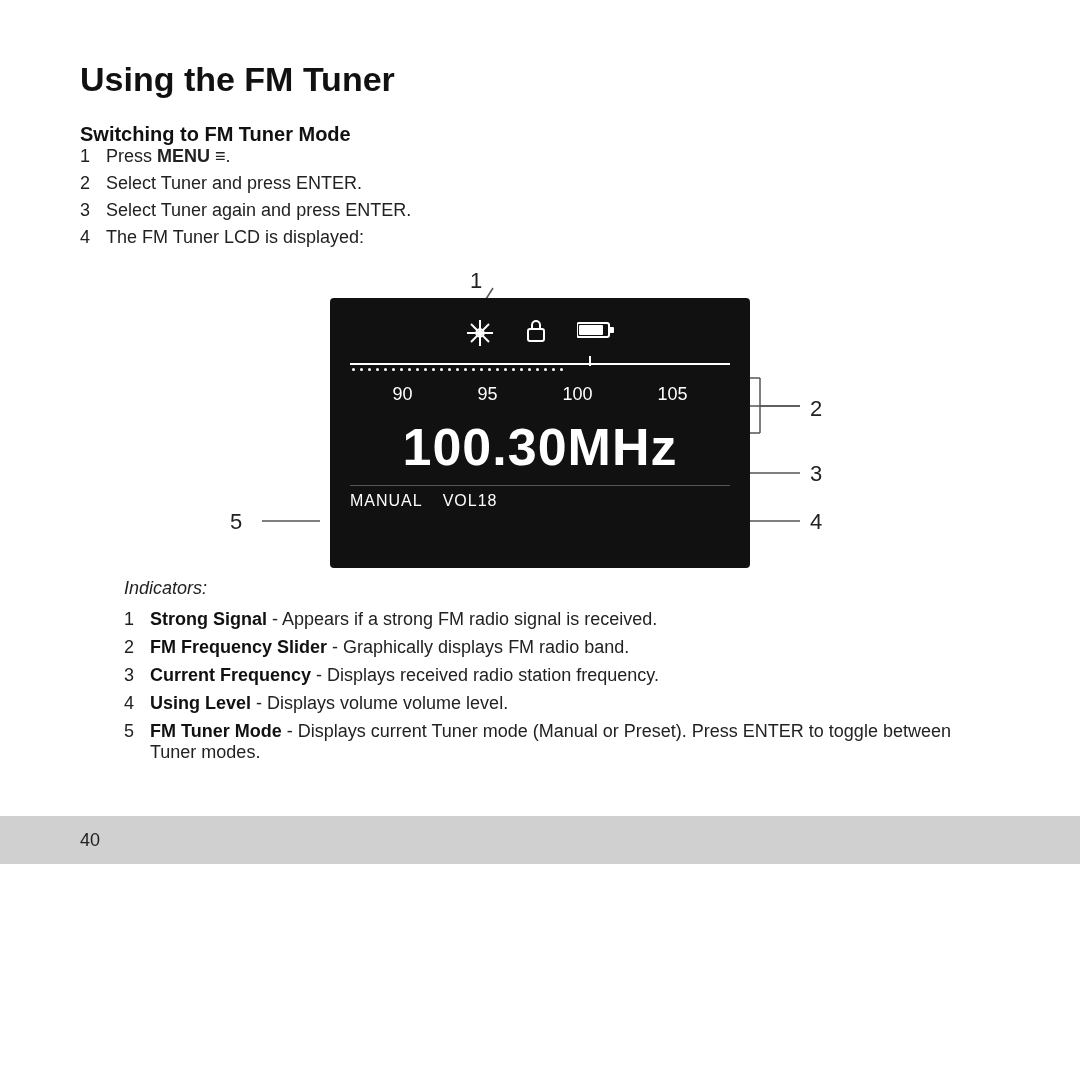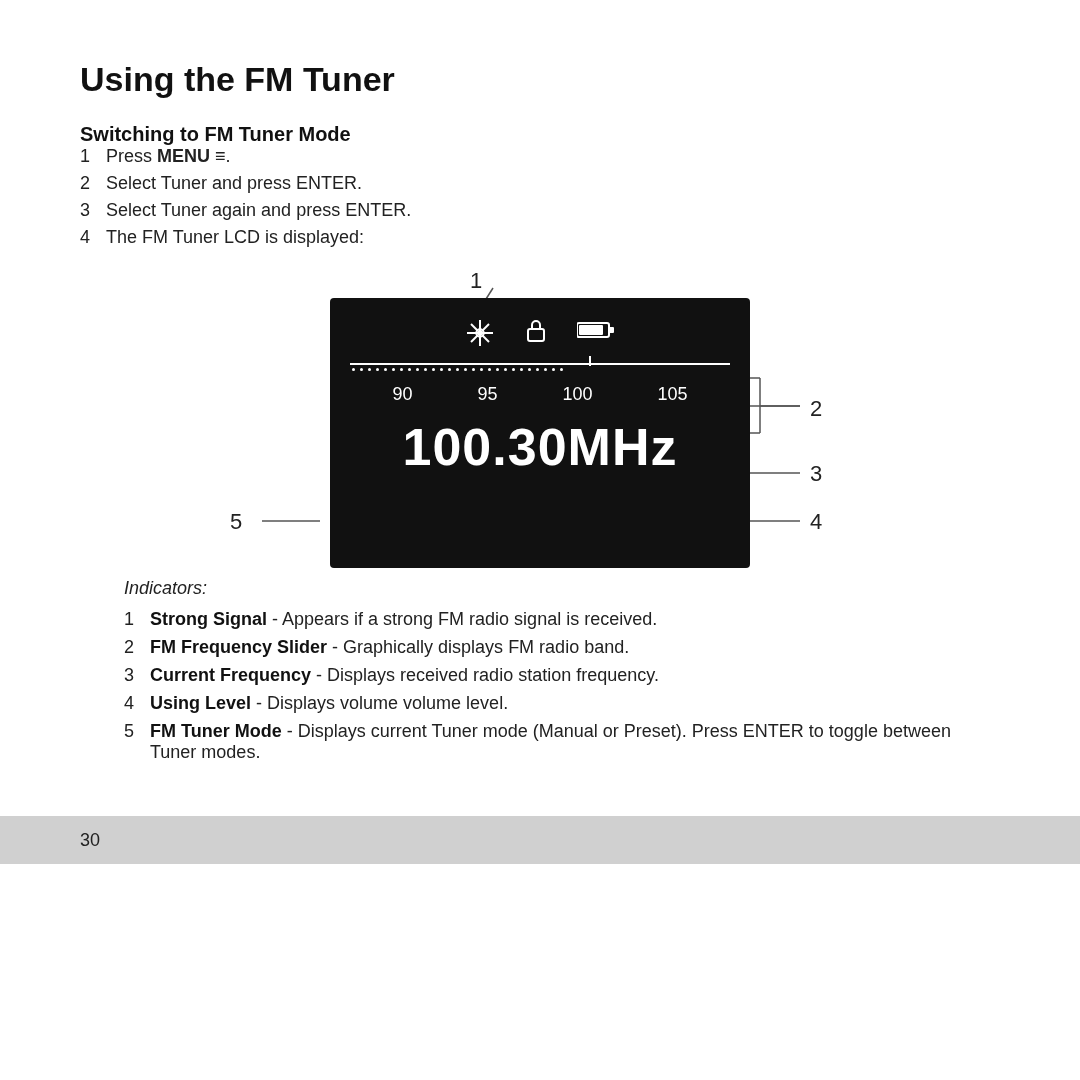--- a/index.html
+++ b/index.html
@@ -305,20 +305,24 @@
 
         <div class="lcd-freq-labels">
           <span>90</span>
           <span>95</span>
           <span>100</span>
           <span>105</span>
         </div>
 
         <div class="lcd-main-freq">100.30MHz</div>
 
+        <div class="lcd-bottom-bar">
+          <span class="lcd-bottom-text">MANUAL</span>
+          <span class="lcd-bottom-text">VOL18</span>
+        </div>
       </div>
 
     </div>
 
     <div style="margin-top: 10px; margin-left: 44px;">
       <p class="indicators-label">Indicators:</p>
       <ul class="indicators-list">
         <li>
           <span class="ind-num">1</span>
           <span>
@@ -353,15 +357,15 @@
             <span class="ind-term">FM Tuner Mode</span>
             <span class="ind-desc">- Displays current Tuner mode (Manual or Preset).  Press ENTER to toggle between Tuner modes.</span>
           </span>
         </li>
       </ul>
     </div>
 
   </div>
 
   <div class="footer">
-    <span class="footer-page-num">30</span>
+    <span class="footer-page-num">40</span>
   </div>
 </div>
 
 </body></html>

